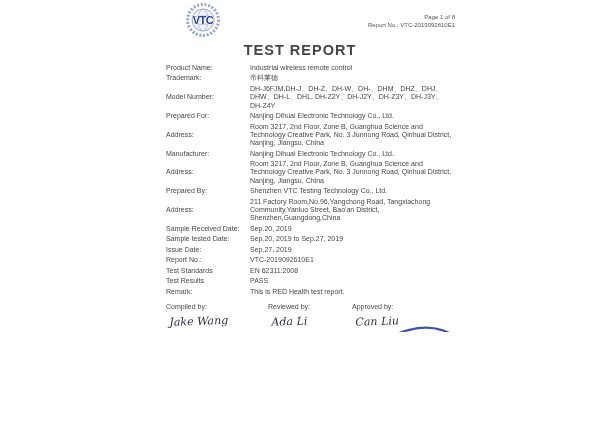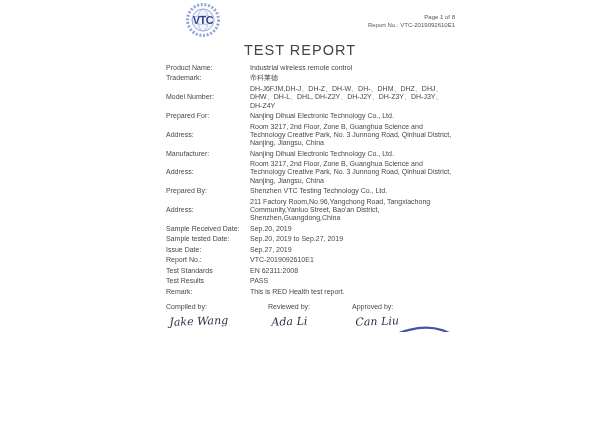--- a/index.html
+++ b/index.html
@@ -4,21 +4,21 @@
 <style>
   html,body{margin:0;padding:0;background:#ffffff;}
   .page{
     position:relative;width:600px;height:332px;background:#ffffff;overflow:hidden;
     font-family:"Liberation Sans","DejaVu Sans",sans-serif;color:#3f3f3f;
   }
   .logo{position:absolute;left:183px;top:2px;}
   .header-right{position:absolute;top:13px;right:145px;text-align:right;
     font-size:6px;line-height:1.35;color:#555;}
   .doc-title{position:absolute;left:0;right:0;top:42px;text-align:center;
-    font-size:14.5px;font-weight:400;letter-spacing:1px;color:#454545;margin:0;}
+    font-size:14.5px;font-weight:700;letter-spacing:1px;color:#454545;margin:0;}
   .fields{position:absolute;left:166px;top:64px;width:300px;}
   .frow{display:flex;align-items:center;margin-bottom:2.2px;}
   .flbl{width:84px;flex:0 0 84px;font-size:7px;line-height:8.3px;color:#474747;}
   .fval{width:202px;font-size:7px;line-height:8.3px;color:#474747;}
   .sig-col{position:absolute;top:303px;}
   .sig-col.c1{left:166px;width:86px;}
   .sig-col.c2{left:268px;width:78px;}
   .sig-col.c3{left:352px;width:82px;}
   .sig-lbl{font-size:7px;color:#474747;margin-bottom:2px;}
   .sig-script{height:20px;border-bottom:1px solid #4a4a4a;

